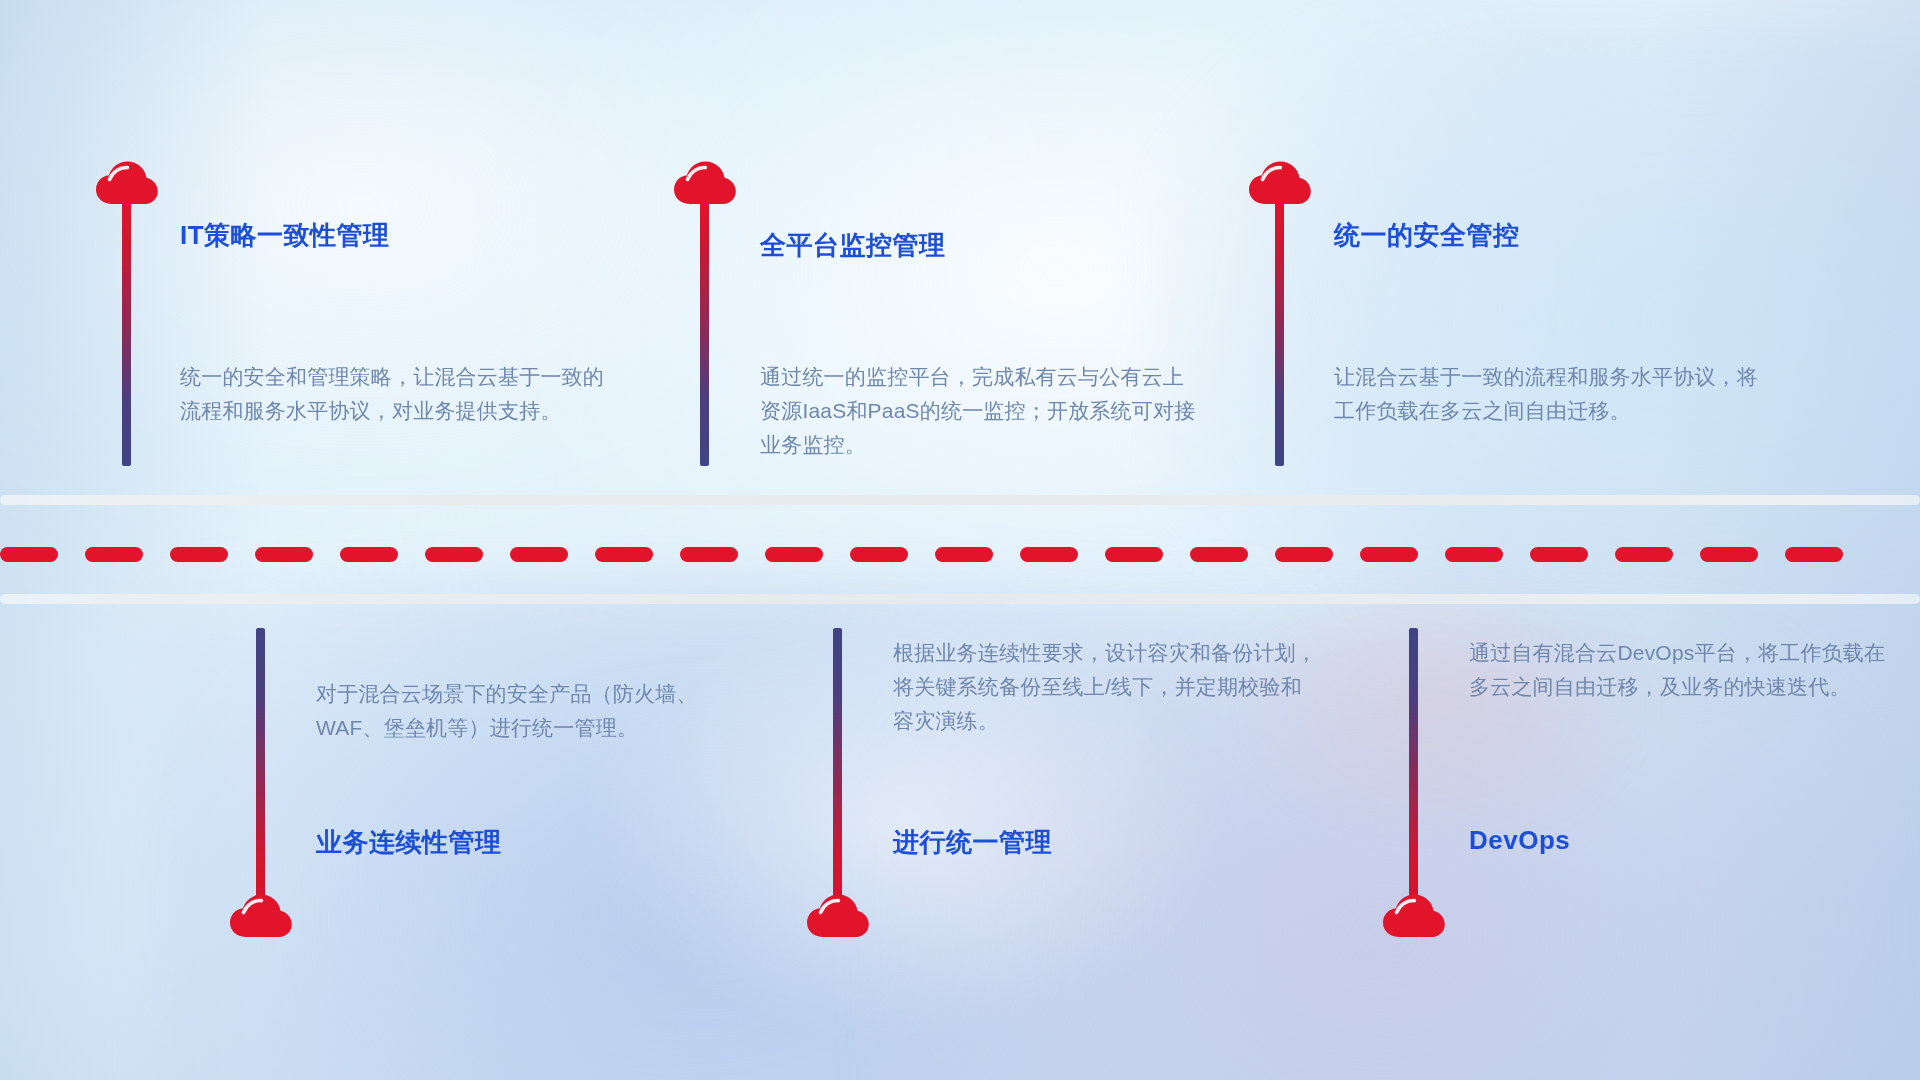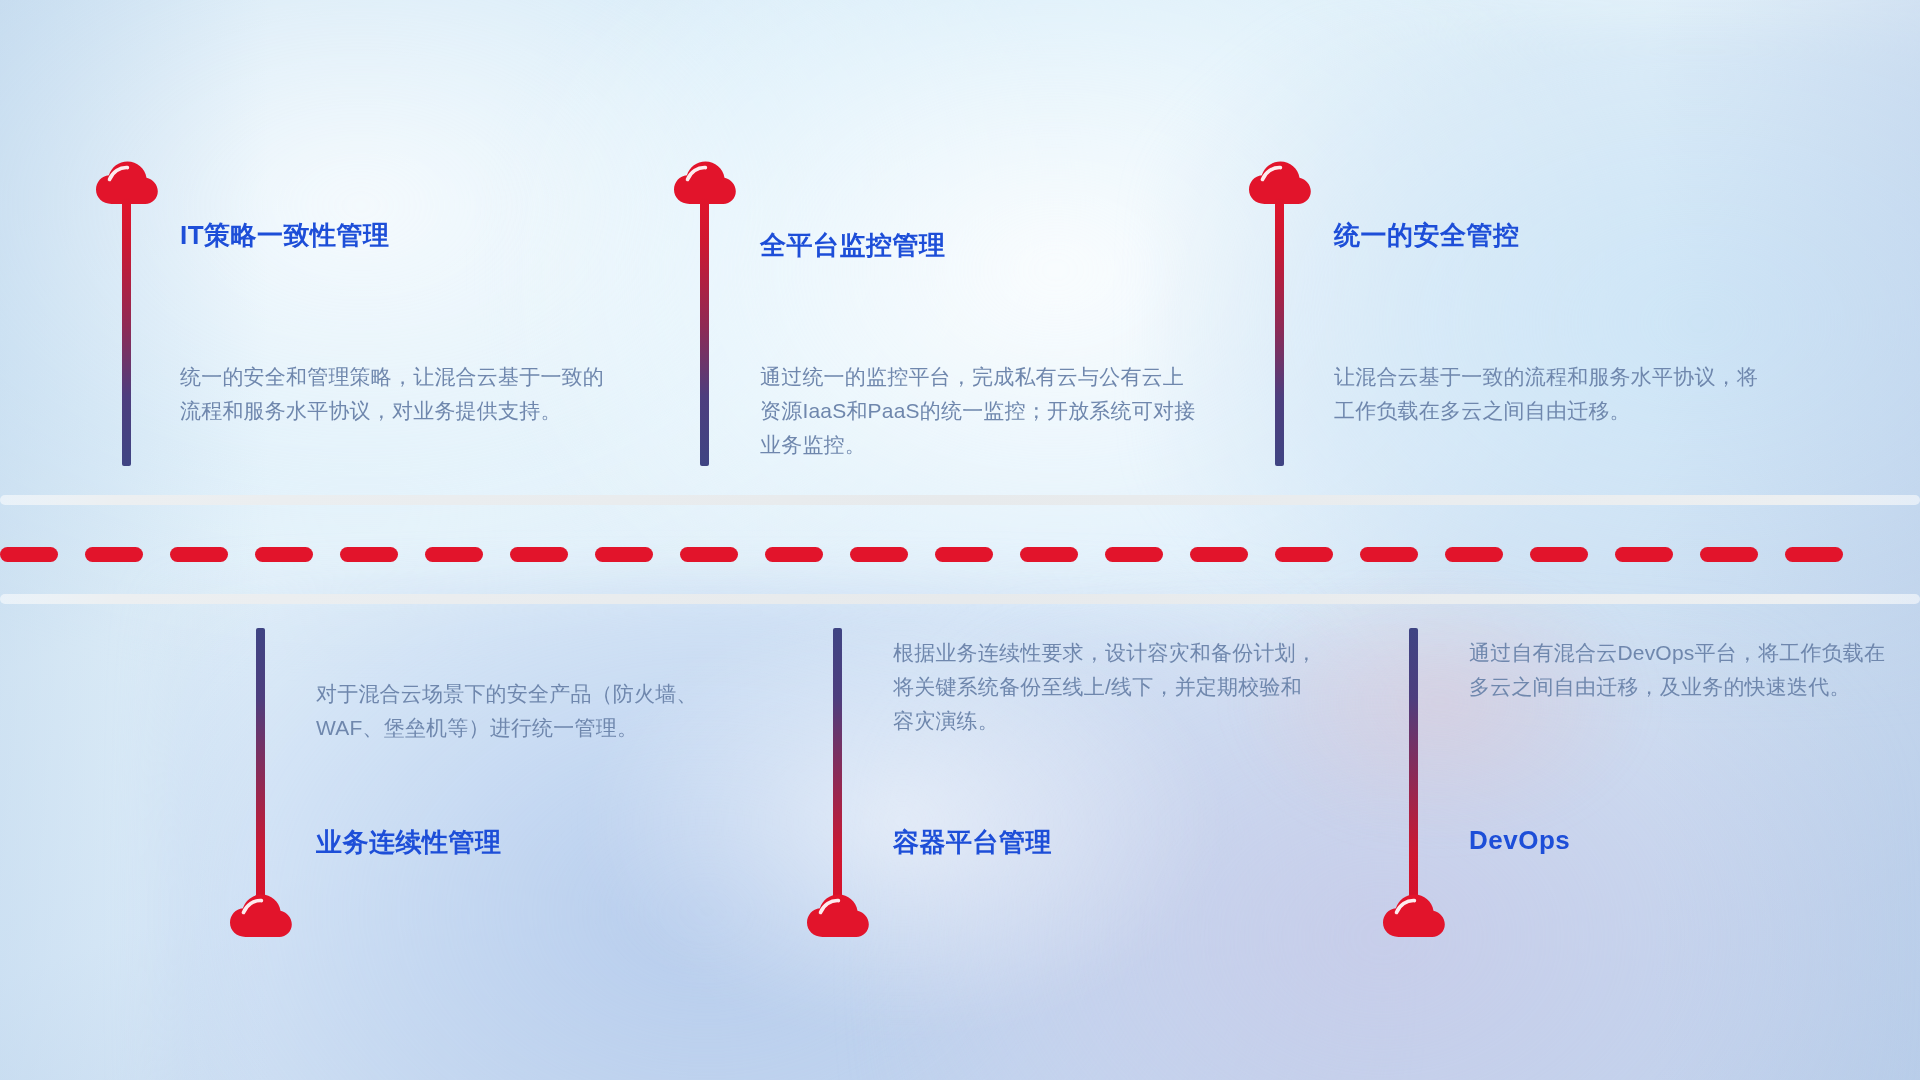--- a/index.html
+++ b/index.html
@@ -187,21 +187,21 @@
       <svg viewBox="0 0 64 46" width="64" height="46" aria-hidden="true">
         <path d="M16.5 44 C7.4 44 1 37.6 1 29.6 C1 22.1 6.6 16 13.9 15.3 C16.4 7.3 23.8 1.6 32.5 1.6 C42.1 1.6 50.1 8.6 51.5 17.8 C58 19.2 62.8 24.9 62.8 31.6 C62.8 38.4 57.2 44 50.2 44 Z" fill="#e2142b"></path>
         <path d="M14.5 19.5 C17.6 11.9 24.6 7.2 32.4 7.6" fill="none" stroke="#ffffff" stroke-width="3.6" stroke-linecap="round" opacity="0.92"></path>
       </svg>
     </div>
   </div>
 
   <div class="col">
     <div class="stem up" style="left:833px;top:628px;height:270px;"></div>
     <div class="body" style="left:893px;top:636px;width:430px;">根据业务连续性要求，设计容灾和备份计划，将关键系统备份至线上/线下，并定期校验和容灾演练。</div>
-    <div class="heading" style="left:893px;top:825px;">容器平台管理</div>
+    <div class="heading" style="left:893px;top:825px;">进行统一管理</div>
     <div class="cloud" style="left:806px;top:893px;">
       <svg viewBox="0 0 64 46" width="64" height="46" aria-hidden="true">
         <path d="M16.5 44 C7.4 44 1 37.6 1 29.6 C1 22.1 6.6 16 13.9 15.3 C16.4 7.3 23.8 1.6 32.5 1.6 C42.1 1.6 50.1 8.6 51.5 17.8 C58 19.2 62.8 24.9 62.8 31.6 C62.8 38.4 57.2 44 50.2 44 Z" fill="#e2142b"></path>
         <path d="M14.5 19.5 C17.6 11.9 24.6 7.2 32.4 7.6" fill="none" stroke="#ffffff" stroke-width="3.6" stroke-linecap="round" opacity="0.92"></path>
       </svg>
     </div>
   </div>
 
   <div class="col">
     <div class="stem up" style="left:1409px;top:628px;height:270px;"></div>

